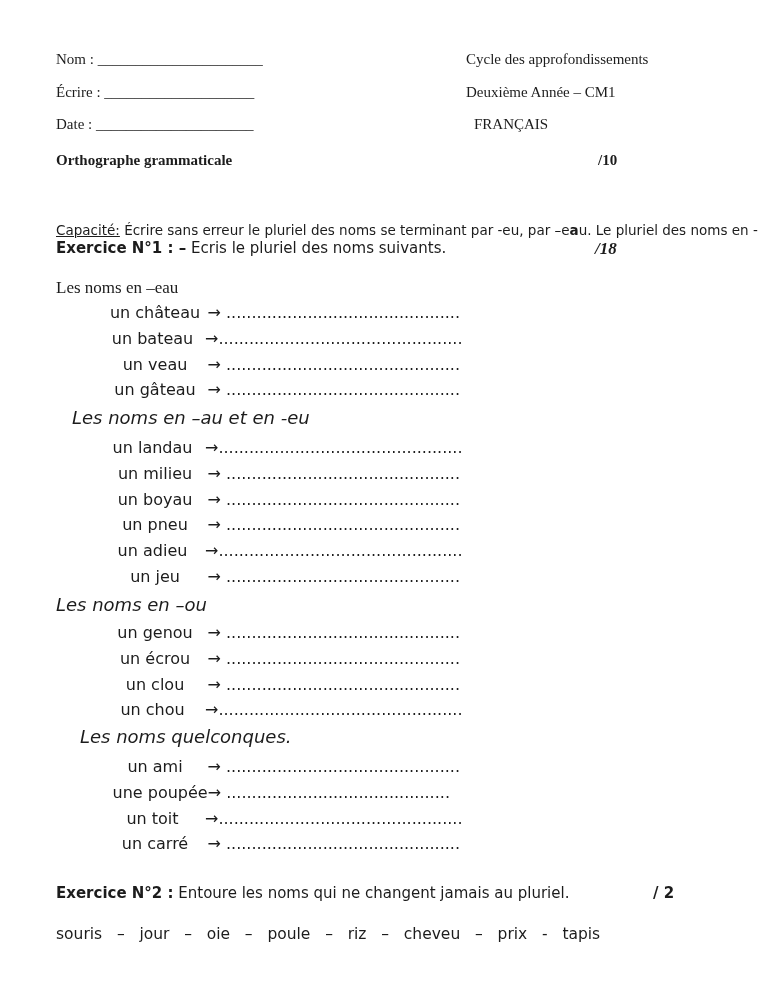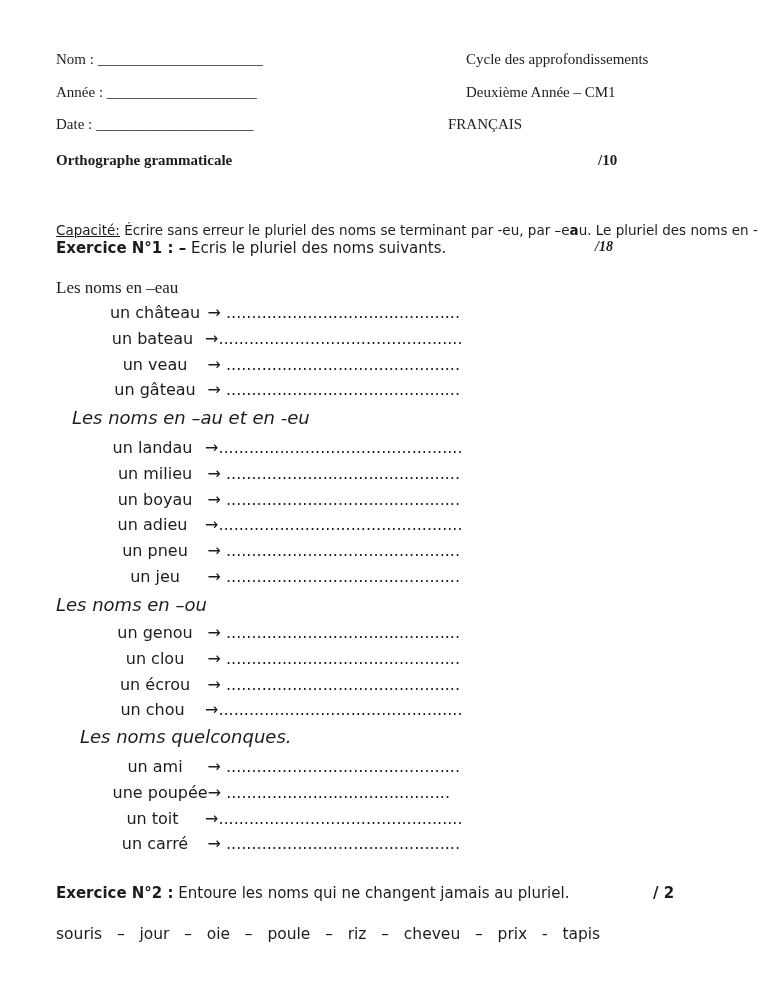--- a/index.html
+++ b/index.html
@@ -8,21 +8,21 @@
     font-family:"DejaVu Sans",sans-serif;position:relative;overflow:hidden;
   }
   .abs{position:absolute;}
 
   
   .hdr{font-family:"Liberation Serif",serif;font-size:15px;line-height:18px;}
 
   
   .doc-title{font-family:"Liberation Serif",serif;font-weight:bold;font-size:15px;}
   .score-serif{font-family:"Liberation Serif",serif;font-weight:bold;font-size:15px;}
-  .score-serif-italic{font-family:"Liberation Serif",serif;font-weight:bold;font-style:italic;font-size:14px;}
+  .score-serif-italic{font-family:"Liberation Serif",serif;font-weight:bold;font-style:italic;font-size:17px;}
   .score-sans{font-weight:bold;font-size:15px;}
 
   
   .capacite{font-size:13.5px;line-height:17.3px;white-space:pre;}
   .capacite .u{text-decoration:underline;}
   .capacite b{font-weight:bold;}
 
   
   .exline{font-size:15px;white-space:pre;}
   .exline b{font-weight:bold;}
@@ -37,26 +37,26 @@
   .row .lbl{display:inline-block;width:105px;}
   .row.tight .lbl{width:auto;}
   .row .rest{white-space:pre;}
 
   .wordlist{font-size:15.5px;white-space:pre;}
 </style>
 </head>
 <body>
 
 <div class="abs hdr" style="left:56px;top:50px;">Nom : ______________________</div>
-<div class="abs hdr" style="left:56px;top:83px;">Année : ____________________</div>
+<div class="abs hdr" style="left:56px;top:83px;">Écrire : ____________________</div>
 <div class="abs hdr" style="left:56px;top:115px;">Date : _____________________</div>
 
 <div class="abs hdr" style="left:466px;top:50px;">Cycle des approfondissements</div>
 <div class="abs hdr" style="left:466px;top:83px;">Deuxième Année – CM1</div>
-<div class="abs hdr" style="left:448px;top:115px;">FRANÇAIS</div>
+<div class="abs hdr" style="left:474px;top:115px;">FRANÇAIS</div>
 
 <div class="abs doc-title" style="left:56px;top:152px;">Orthographe grammaticale</div>
 <div class="abs score-serif" style="left:598px;top:152px;">/10</div>
 
 <div class="abs capacite" style="left:56px;top:187px;">
   <div><span class="u">Capacité:</span><span> Écrire sans erreur le pluriel des noms se terminant par -eu, par –e</span><b>a</b><span>u. Le pluriel des noms en -</span></div>
 </div>
 
 <div class="abs exline" style="left:56px;top:239px;"><b>Exercice N°1 : –</b><span> Ecris le pluriel des noms suivants.</span></div>
 <div class="abs score-serif-italic" style="left:595px;top:239px;">/18</div>
@@ -67,30 +67,30 @@
   <div class="row"><span class="lbl">un bateau</span><span class="rest">→................................................</span></div>
   <div class="row"><span class="lbl">un veau</span><span class="rest">→ ..............................................</span></div>
   <div class="row"><span class="lbl">un gâteau</span><span class="rest">→ ..............................................</span></div>
 </div>
 
 <div class="abs sec-head-italic" style="left:72px;top:407px;">Les noms en –au et en -eu</div>
 <div class="abs rows" style="left:56px;top:435px;">
   <div class="row"><span class="lbl">un landau</span><span class="rest">→................................................</span></div>
   <div class="row"><span class="lbl">un milieu</span><span class="rest">→ ..............................................</span></div>
   <div class="row"><span class="lbl">un boyau</span><span class="rest">→ ..............................................</span></div>
+  <div class="row"><span class="lbl">un pneu</span><span class="rest">→ ..............................................</span></div>
   <div class="row"><span class="lbl">un adieu</span><span class="rest">→................................................</span></div>
-  <div class="row"><span class="lbl">un pneu</span><span class="rest">→ ..............................................</span></div>
   <div class="row"><span class="lbl">un jeu</span><span class="rest">→ ..............................................</span></div>
 </div>
 
 <div class="abs sec-head-italic" style="left:56px;top:594px;">Les noms en –ou</div>
 <div class="abs rows" style="left:56px;top:620px;">
   <div class="row"><span class="lbl">un genou</span><span class="rest">→ ..............................................</span></div>
+  <div class="row"><span class="lbl">un écrou</span><span class="rest">→ ..............................................</span></div>
   <div class="row"><span class="lbl">un clou</span><span class="rest">→ ..............................................</span></div>
-  <div class="row"><span class="lbl">un écrou</span><span class="rest">→ ..............................................</span></div>
   <div class="row"><span class="lbl">un chou</span><span class="rest">→................................................</span></div>
 </div>
 
 <div class="abs sec-head-italic" style="left:80px;top:726px;">Les noms quelconques.</div>
 <div class="abs rows" style="left:56px;top:754px;">
   <div class="row"><span class="lbl">un ami</span><span class="rest">→ ..............................................</span></div>
   <div class="row tight"><span class="lbl">une poupée</span><span class="rest">→ ............................................</span></div>
   <div class="row"><span class="lbl">un toit</span><span class="rest">→................................................</span></div>
   <div class="row"><span class="lbl">un carré</span><span class="rest">→ ..............................................</span></div>
 </div>

